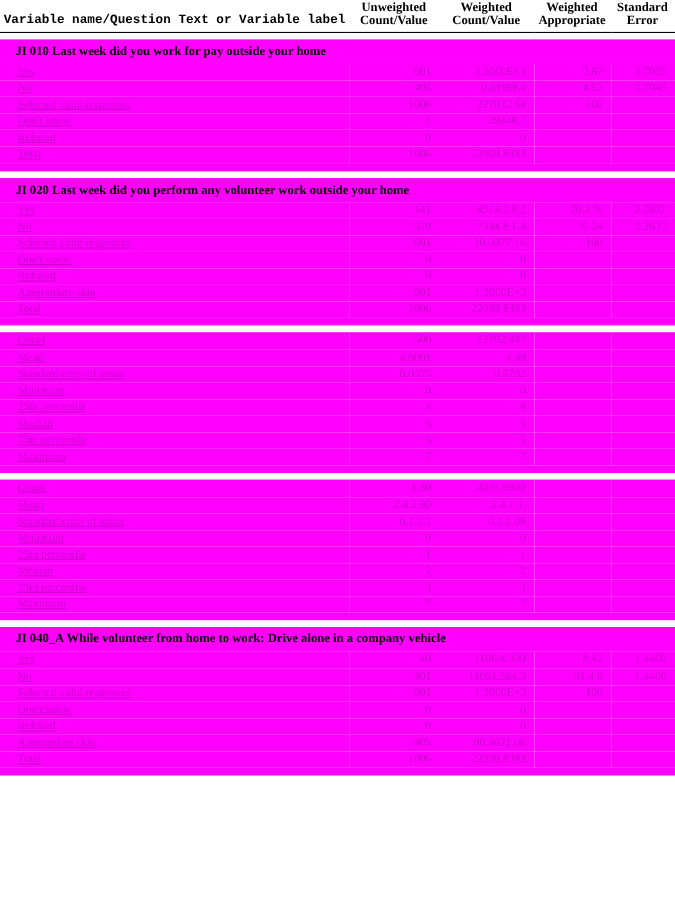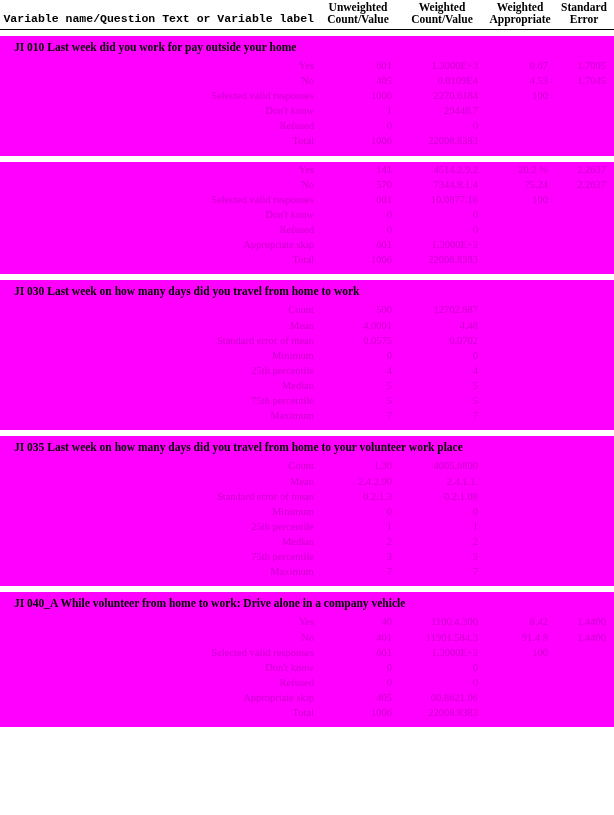--- a/index.html
+++ b/index.html
@@ -62,22 +62,23 @@
   }
   tr.data-row td {
     background: #ff00ff;
     color: #cc00cc;
     padding: 1px 4px 1px 2px;
     line-height: 1.25;
     font-size: 10.5px;
     border: 0;
   }
   tr.data-row td.d-label {
-    text-align: right;
+    text-align: left;
     padding-left: 16px;
+    text-decoration: underline;
   }
   tr.data-row td.d-num {
     text-align: right;
     padding-right: 8px;
   }
   tr.spacer-row td {
     background: #ff00ff;
     height: 7px;
     padding: 0;
     border: 0;
@@ -172,20 +173,25 @@
           <td class="d-num">22008.8383</td>
           <td class="d-num"></td>
           <td class="d-num"></td>
         </tr>
         <tr class="spacer-row">
           <td colspan="5"></td>
         </tr>
         <tr class="gap-row">
           <td colspan="5"></td>
         </tr>
+        <tr class="section-row">
+          <td colspan="5">
+            <div class="section-band">JI 020 Last week did you perform any volunteer work outside your home</div>
+          </td>
+        </tr>
         <tr class="data-row">
           <td class="d-label">Yes</td>
           <td class="d-num">141</td>
           <td class="d-num">4514.2.9.2</td>
           <td class="d-num">20.2 %</td>
           <td class="d-num">2.2637</td>
         </tr>
         <tr class="data-row">
           <td class="d-label">No</td>
           <td class="d-num">570</td>
@@ -227,25 +233,20 @@
           <td class="d-num">22008.8383</td>
           <td class="d-num"></td>
           <td class="d-num"></td>
         </tr>
         <tr class="spacer-row">
           <td colspan="5"></td>
         </tr>
         <tr class="gap-row">
           <td colspan="5"></td>
         </tr>
-        <tr class="section-row">
-          <td colspan="5">
-            <div class="section-band">JI 030 Last week on how many days did you travel from home to work</div>
-          </td>
-        </tr>
         <tr class="data-row">
           <td class="d-label">Count</td>
           <td class="d-num">500</td>
           <td class="d-num">12702.887</td>
           <td class="d-num"></td>
           <td class="d-num"></td>
         </tr>
         <tr class="data-row">
           <td class="d-label">Mean</td>
           <td class="d-num">4.0001</td>
@@ -293,25 +294,20 @@
           <td class="d-num">7</td>
           <td class="d-num">7</td>
           <td class="d-num"></td>
           <td class="d-num"></td>
         </tr>
         <tr class="spacer-row">
           <td colspan="5"></td>
         </tr>
         <tr class="gap-row">
           <td colspan="5"></td>
-        </tr>
-        <tr class="section-row">
-          <td colspan="5">
-            <div class="section-band">JI 035 Last week on how many days did you travel from home to your volunteer work place</div>
-          </td>
         </tr>
         <tr class="data-row">
           <td class="d-label">Count</td>
           <td class="d-num">1.30</td>
           <td class="d-num">4005.6800</td>
           <td class="d-num"></td>
           <td class="d-num"></td>
         </tr>
         <tr class="data-row">
           <td class="d-label">Mean</td>

